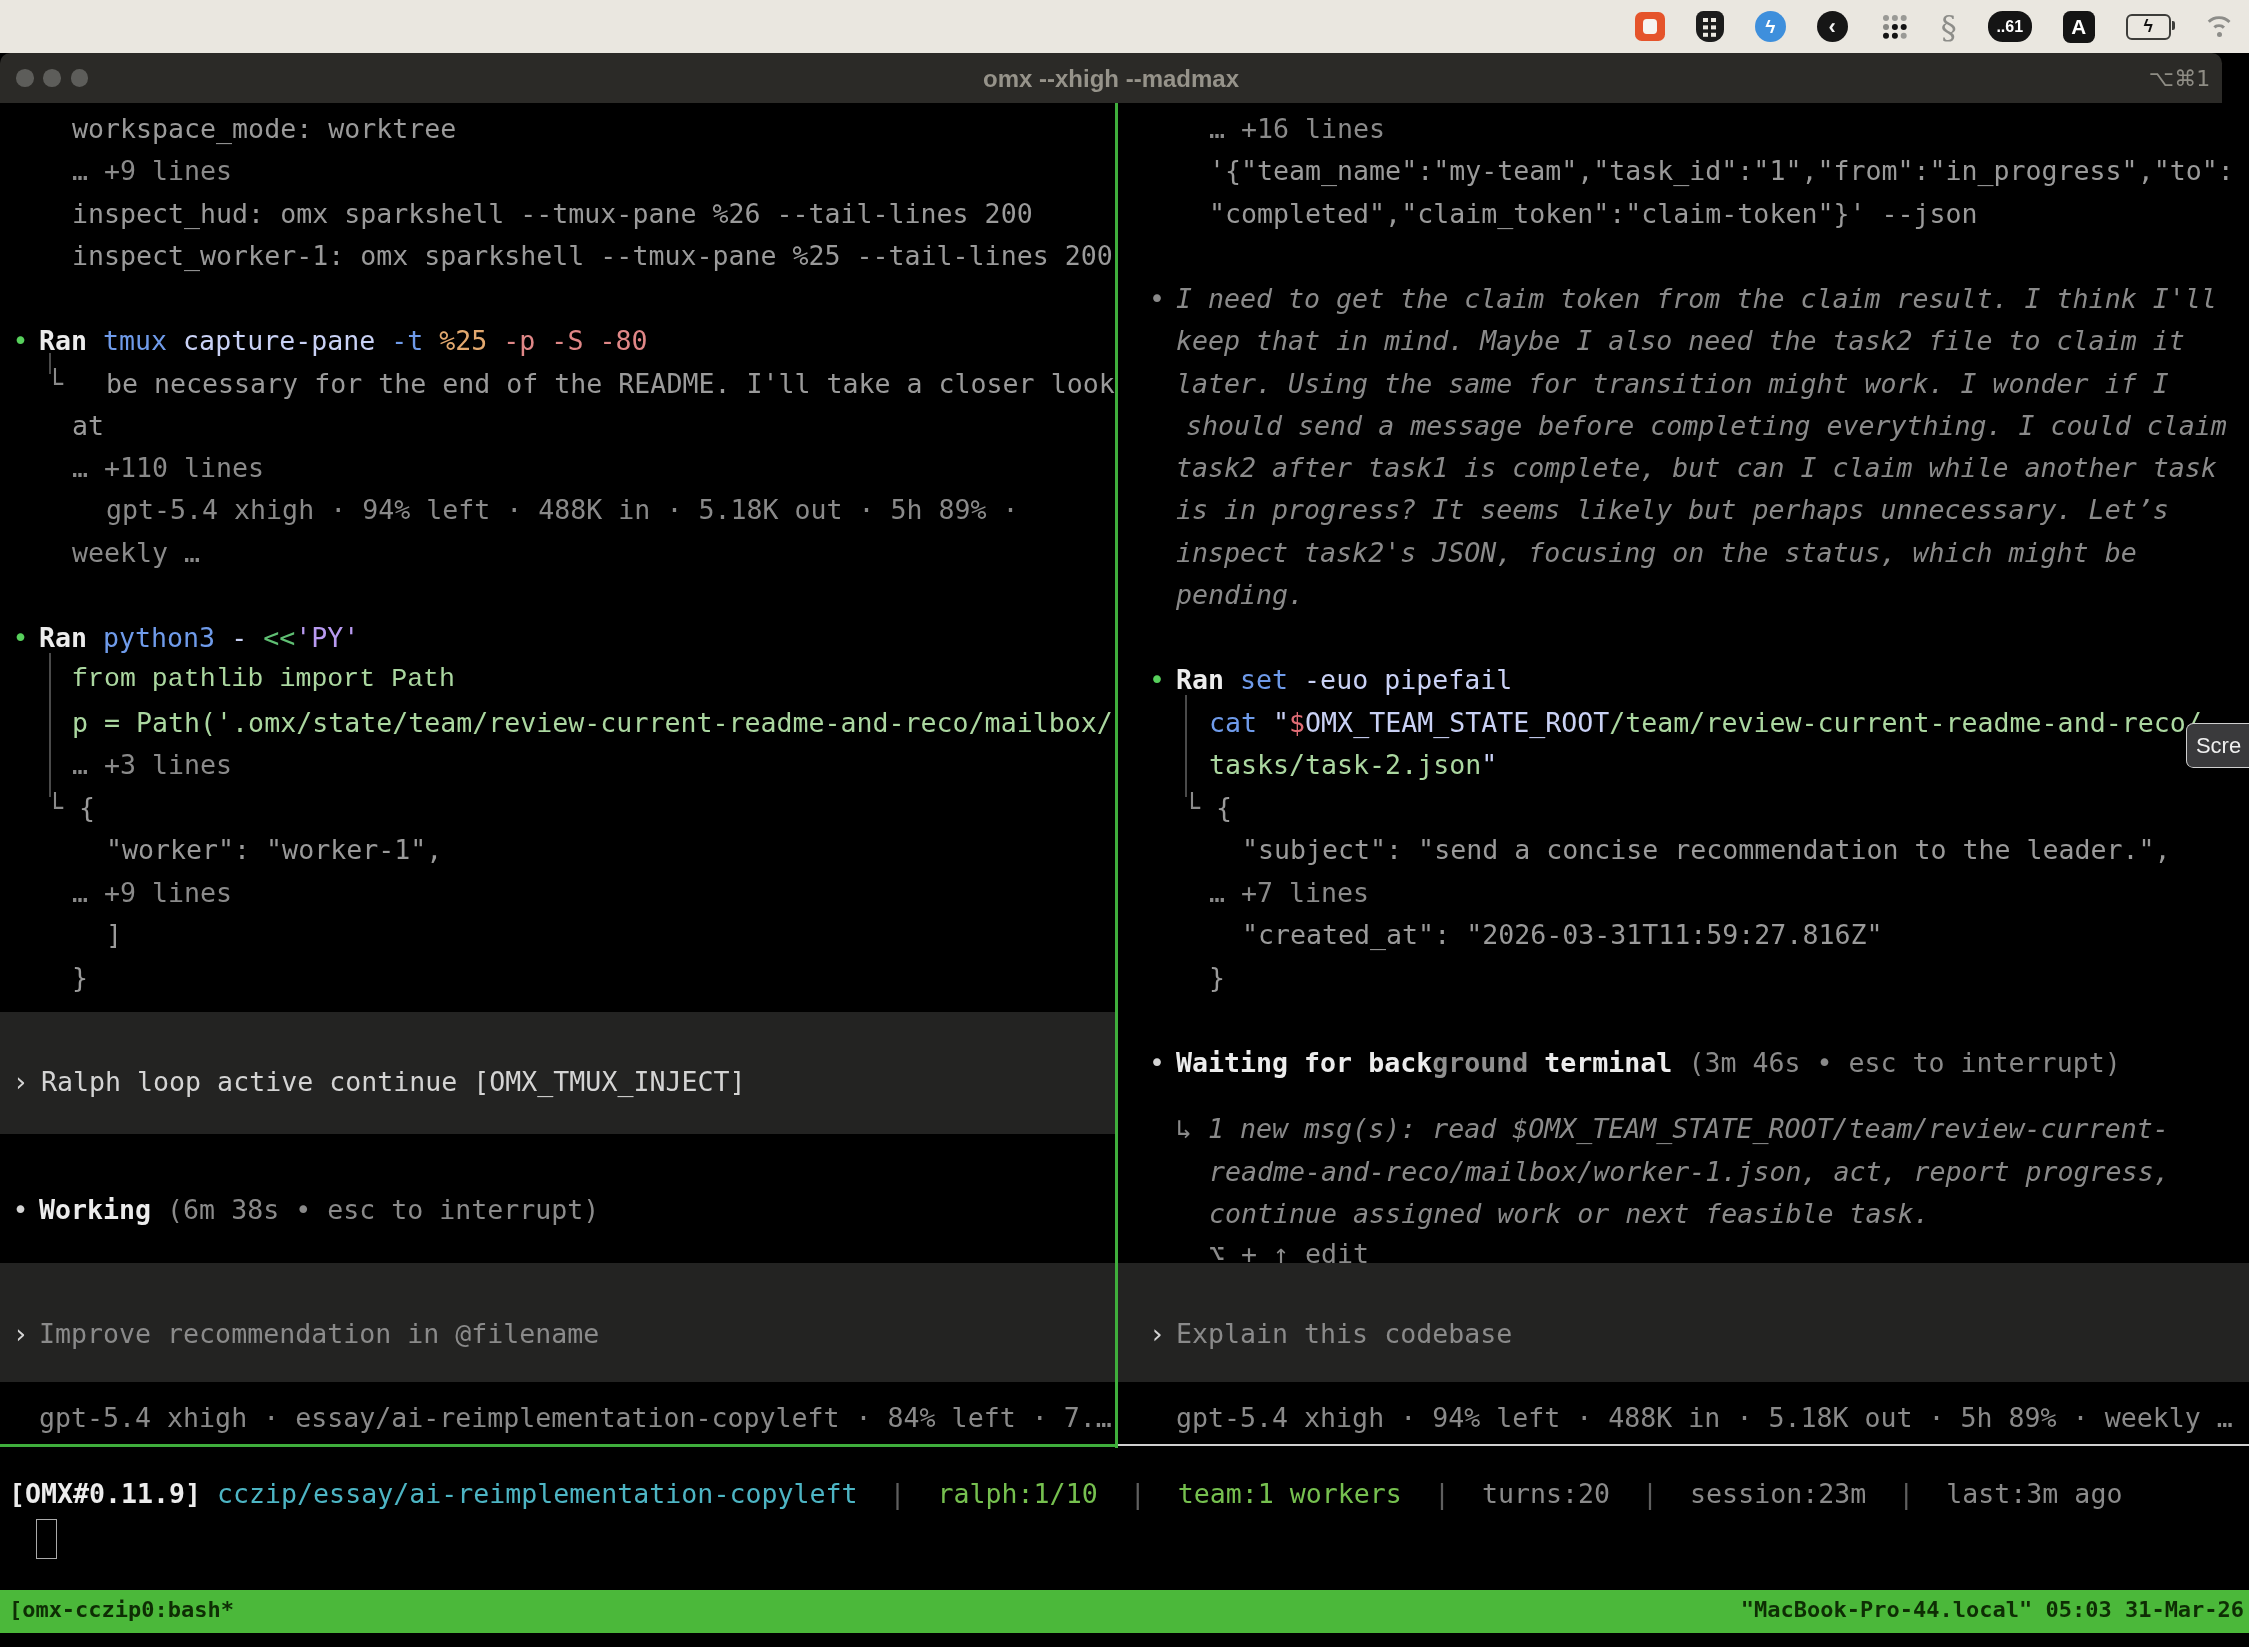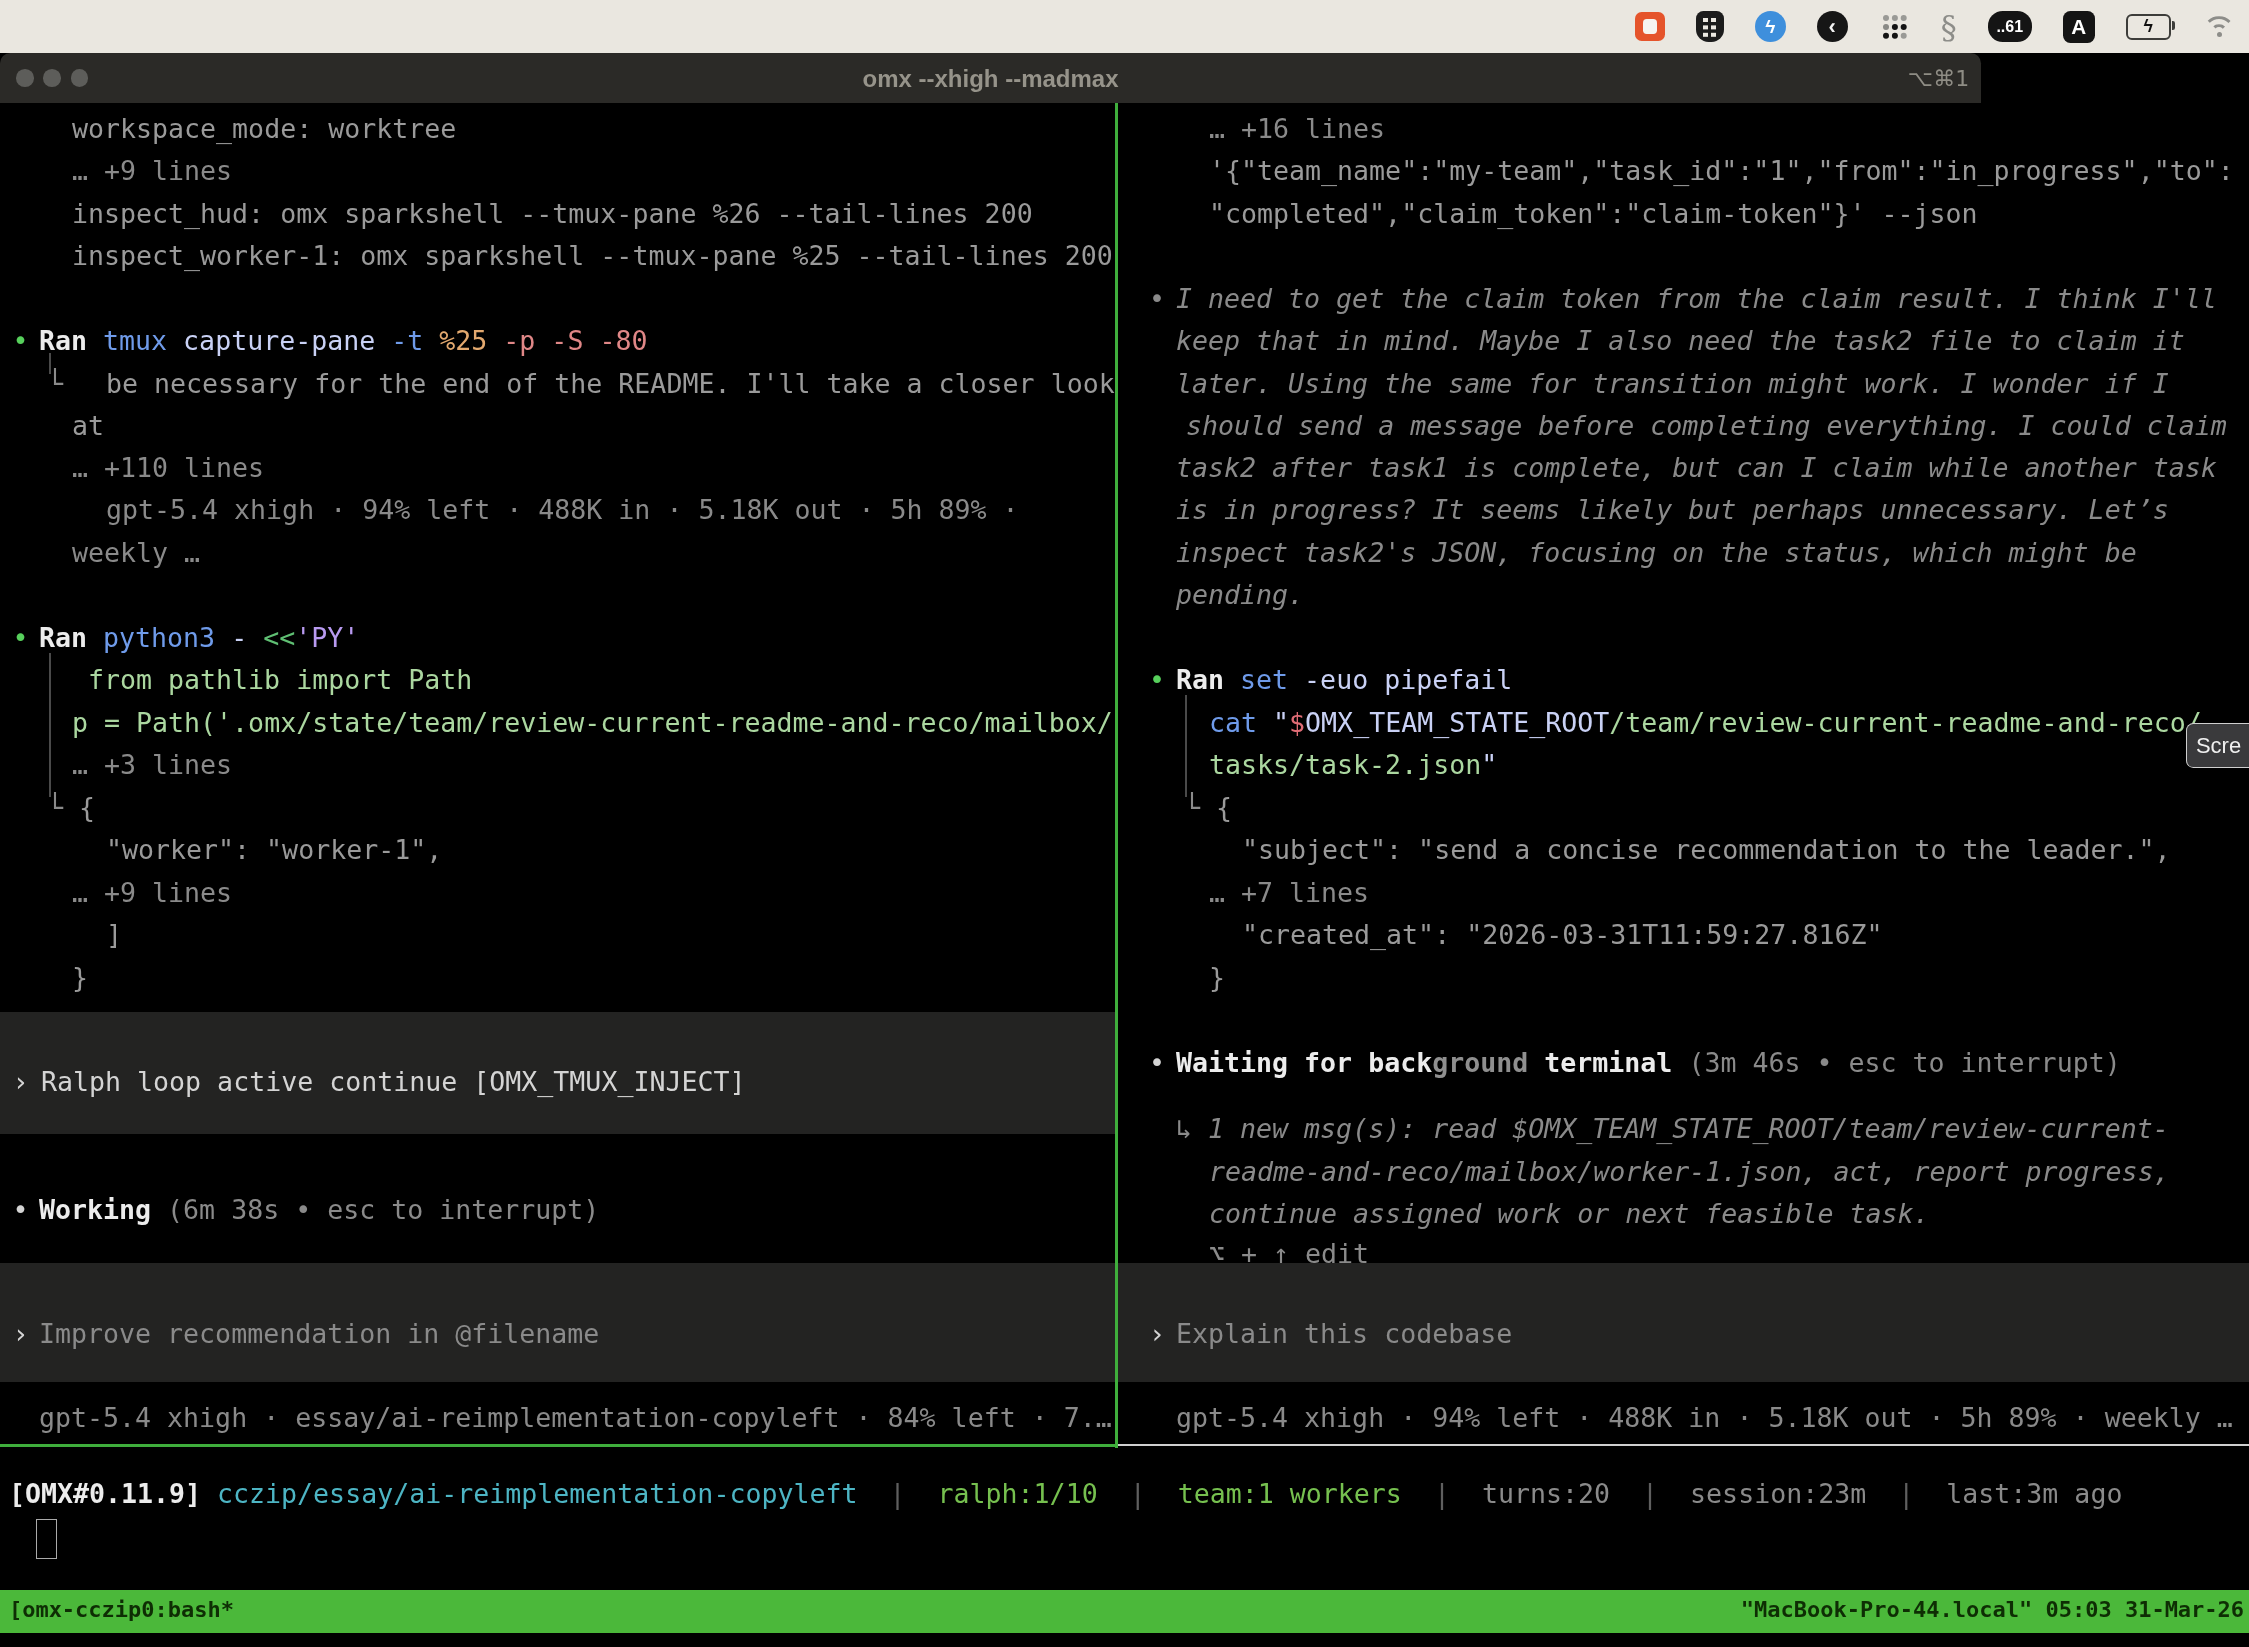--- a/index.html
+++ b/index.html
@@ -36,21 +36,21 @@
   [data-name="a-app-icon"]{width:32px;height:32px;background:#141414;border-radius:7.4px;color:#fff;font-size:20.7px;font-weight:bold;}
   [data-name="battery-icon"]{width:41px;height:22px;border:2.2px solid #3d3d3a;border-radius:5.9px;color:#101010;font-size:17.7px;font-weight:bold;}
   [data-name="battery-icon"]::after{content:"";position:absolute;right:-6.6px;top:5.9px;width:3.7px;height:8.9px;background:#3d3d3a;border-radius:0 2.2px 2.2px 0;}
   [data-name="wifi-icon"]{width:35px;height:26.6px;overflow:hidden;}
   [data-name="wifi-icon"]::before{content:"";position:absolute;left:1.5px;top:3px;width:32px;height:32px;border:3.7px solid #8d8d89;border-radius:50%;box-sizing:border-box;clip-path:polygon(50% 50%,0 0,100% 0);}
   [data-name="wifi-icon"]::after{content:"";position:absolute;left:9.6px;top:11px;width:16px;height:16px;border:3.7px solid #8d8d89;border-radius:50%;box-sizing:border-box;clip-path:polygon(50% 50%,0 0,100% 0);}
   .wifi-dot{position:absolute;left:15.5px;top:19px;width:5.2px;height:5.2px;border-radius:50%;background:#8d8d89;}
 
   
   .titlebar{
-    position:absolute;left:0;top:53px;width:1981px;height:50px;background:#2b2a27;
+    position:absolute;left:0;top:53px;width:2222px;height:50px;background:#2b2a27;
     border-radius:10.3px 10.3px 0 0;z-index:20;
   }
   .lights{position:absolute;left:16px;top:16px;display:flex;gap:9.6px;}
   .light{width:17.7px;height:17.7px;border-radius:50%;background:#5d5d5a;}
   .win-title{
     position:absolute;left:0;top:11.8px;width:100%;text-align:center;
     font-family:"Liberation Sans","DejaVu Sans",sans-serif;font-weight:bold;
     font-size:24px;color:#96938a;
   }
   .win-shortcut{position:absolute;right:11.8px;top:13.3px;font-size:22px;color:#8f8d85;font-family:"DejaVu Sans",sans-serif;}
@@ -131,21 +131,21 @@
       <div class="tline" data-name="bullet" style="left: 12.5px; top: 221px;"><span class="c-bgrn" data-name="terminal-text">•</span></div>
       <div class="tline" data-name="ran-command-tmux" style="left: 39px; top: 221px;"><span class="c-w" data-name="terminal-text">Ran </span><span class="c-blue" data-name="terminal-text">tmux</span><span class="c-lav" data-name="terminal-text"> capture-pane</span><span class="c-blue" data-name="terminal-text"> -t</span><span class="c-org" data-name="terminal-text"> %25</span><span class="c-pink" data-name="terminal-text"> -p -S -80</span></div>
       <div class="tline" data-name="elbow" style="left: 47px; top: 264px;"><span class="c-dim" data-name="terminal-text">└</span></div>
       <div class="tline" data-name="terminal-line" style="left: 106px; top: 264px;"><span class="c-gray" data-name="terminal-text">be necessary for the end of the README. I'll take a closer look</span></div>
       <div class="tline" data-name="terminal-line" style="left: 72px; top: 306px;"><span class="c-gray" data-name="terminal-text">at</span></div>
       <div class="tline" data-name="terminal-line" style="left: 72px; top: 348px;"><span class="c-dim" data-name="terminal-text">… +110 lines</span></div>
       <div class="tline" data-name="terminal-line" style="left: 106px; top: 390px;"><span class="c-dim" data-name="terminal-text">gpt-5.4 xhigh · 94% left · 488K in · 5.18K out · 5h 89% ·</span></div>
       <div class="tline" data-name="terminal-line" style="left: 72px; top: 433px;"><span class="c-dim" data-name="terminal-text">weekly …</span></div>
       <div class="tline" data-name="bullet" style="left: 12.5px; top: 518px;"><span class="c-bgrn" data-name="terminal-text">•</span></div>
       <div class="tline" data-name="ran-command-python" style="left: 39px; top: 518px;"><span class="c-w" data-name="terminal-text">Ran </span><span class="c-blue" data-name="terminal-text">python3</span><span class="c-lav" data-name="terminal-text"> - </span><span class="c-here" data-name="terminal-text">&lt;&lt;</span><span class="c-pur" data-name="terminal-text">'PY'</span></div>
-      <div class="tline" data-name="terminal-line" style="left: 88px; top: 560px;"><span class="c-grn" data-name="terminal-text">from pathlib import Path</span></div>
+      <div class="tline" data-name="terminal-line" style="left: 72px; top: 560px; font-family: Liberation Mono, monospace;"><span class="c-grn" data-name="terminal-text">from pathlib import Path</span></div>
       <div class="tline" data-name="terminal-line" style="left: 72px; top: 603px;"><span class="c-grn" data-name="terminal-text">p = Path('.omx/state/team/review-current-readme-and-reco/mailbox/</span></div>
       <div class="tline" data-name="terminal-line" style="left: 72px; top: 645px;"><span class="c-dim" data-name="terminal-text">… +3 lines</span></div>
       <div class="tline" data-name="elbow" style="left: 47px; top: 688px;"><span class="c-dim" data-name="terminal-text">└ </span><span class="c-gray" data-name="terminal-text">{</span></div>
       <div class="tline" data-name="terminal-line" style="left: 106px; top: 730px;"><span class="c-gray" data-name="terminal-text">"worker": "worker-1",</span></div>
       <div class="tline" data-name="terminal-line" style="left: 72px; top: 773px;"><span class="c-dim" data-name="terminal-text">… +9 lines</span></div>
       <div class="tline" data-name="terminal-line" style="left: 106px; top: 815px;"><span class="c-gray" data-name="terminal-text">]</span></div>
       <div class="tline" data-name="terminal-line" style="left: 72px; top: 858px;"><span class="c-gray" data-name="terminal-text">}</span></div>
       <div class="tline" data-name="ralph-status-chevron" style="left: 12.5px; top: 962px;"><span class="c-wn" data-name="terminal-text">›</span></div>
       <div class="tline" data-name="ralph-status-line" style="left: 41px; top: 962px;"><span class="c-wn" data-name="terminal-text">Ralph loop active continue [OMX_TMUX_INJECT]</span></div>
       <div class="tline" data-name="bullet" style="left: 12.5px; top: 1090px;"><span class="c-wn" data-name="terminal-text">•</span></div>

